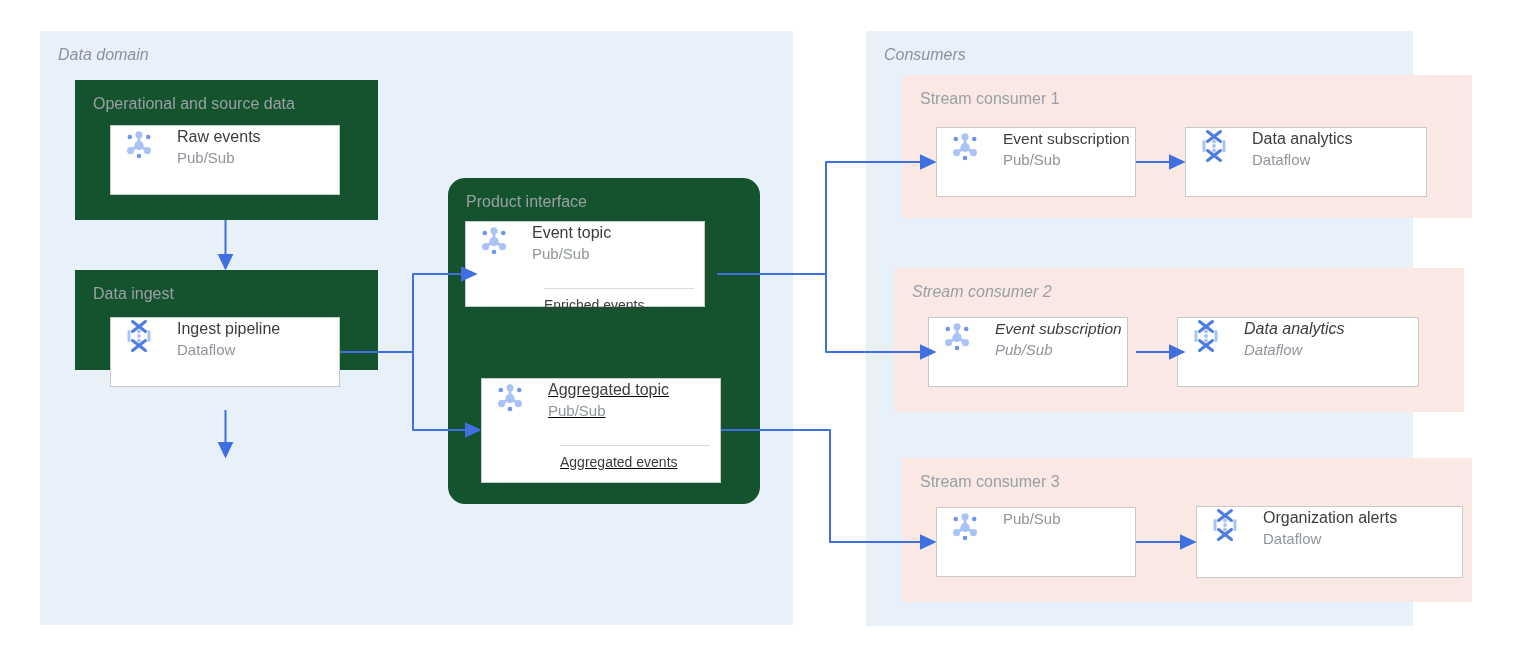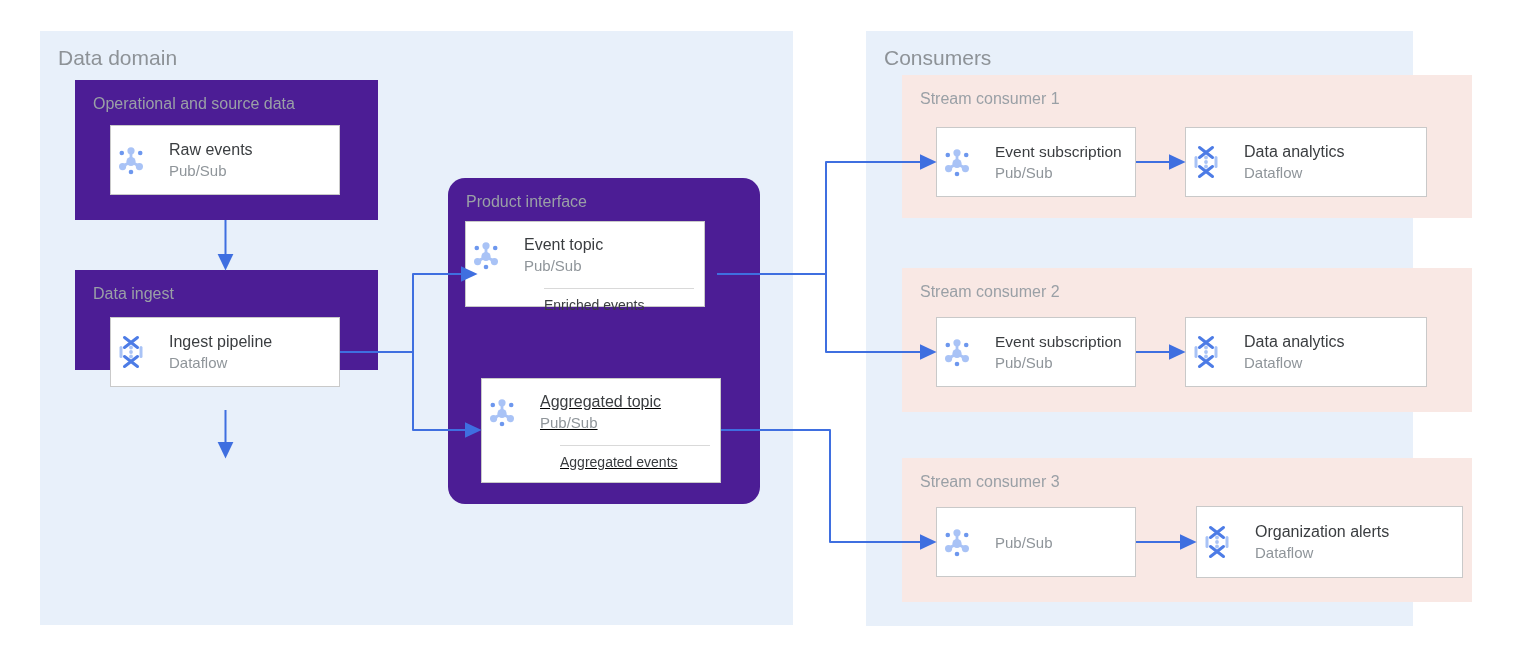--- a/index.html
+++ b/index.html
@@ -1,28 +1,28 @@
 <!DOCTYPE html>
 <html><head>
 <meta charset="utf-8">
 <style>
   html,body{margin:0;padding:0;background:#ffffff;}
   body{font-family:"Liberation Sans", sans-serif;}
   .stage{position:relative;width:1534px;height:660px;background:#ffffff;overflow:hidden;}
 
   .container{position:absolute;background:#e8f0fa;}
-  .container-title{position:absolute;left:18px;top:15px;font-size:21px;color:#8d9297;}
+  .container-title{position:absolute;left:18px;top:15px;font-size:16px;color:#8d9297;font-style:italic;}
 
   .group{position:absolute;}
-  .group--yellow{background:#4c1d95;}
+  .group--yellow{background:#14532d;}
   .group--pink{background:#f9e8e4;}
   .group-title{position:absolute;left:18px;top:15px;font-size:16px;color:#9aa0a6;white-space:nowrap;}
 
   .card{position:absolute;background:#ffffff;border:1px solid #c9c9c9;box-sizing:border-box;}
-  .card-row{display:flex;align-items:center;height:100%;padding-left:2px;box-sizing:border-box;}
+  .card-row{display:flex;height:100%;padding-left:10px;box-sizing:border-box;}
   .topic .card-row{height:66px;}
   .icon-box{width:36px;height:36px;flex:0 0 36px;}
   .card-text{margin-left:20px;line-height:21px;}
   .card-title{font-size:16px;color:#3a3d40;}
   .card-product{font-size:15px;color:#8f959a;}
   .topic-bottom{margin:0 10px 0 78px;border-top:1px solid #d9d9d9;padding-top:8px;font-size:14px;color:#3a3d40;}
 
   .sub-card .card-text{line-height:21px;}
   .sub-card .card-title{font-size:15.5px;}
 
@@ -200,21 +200,21 @@
             </svg>
           </span>
           <span class="card-text">
             <div class="card-title">Data analytics</div>
             <div class="card-product">Dataflow</div>
           </span>
         </div>
       </div>
     </div>
 
-    <div class="group group--pink" style="left:36px;top:237px;width:570px;height:144px;">
+    <div class="group group--pink" style="left:28px;top:237px;width:570px;height:144px;font-style:italic;">
       <div class="group-title">Stream consumer 2</div>
       <div class="card sub-card" style="left:34px;top:49px;width:200px;height:70px;">
         <div class="card-row">
           <span class="icon-box">
             <svg width="36" height="36" viewBox="0 0 36 36">
               <g stroke="#a9c3f6" stroke-width="2.8">
                   <line x1="18" y1="19.5" x2="18" y2="9.5"></line>
                   <line x1="18" y1="19.5" x2="9.8" y2="24.3"></line>
                   <line x1="18" y1="19.5" x2="26.2" y2="24.3"></line>
                 </g>

